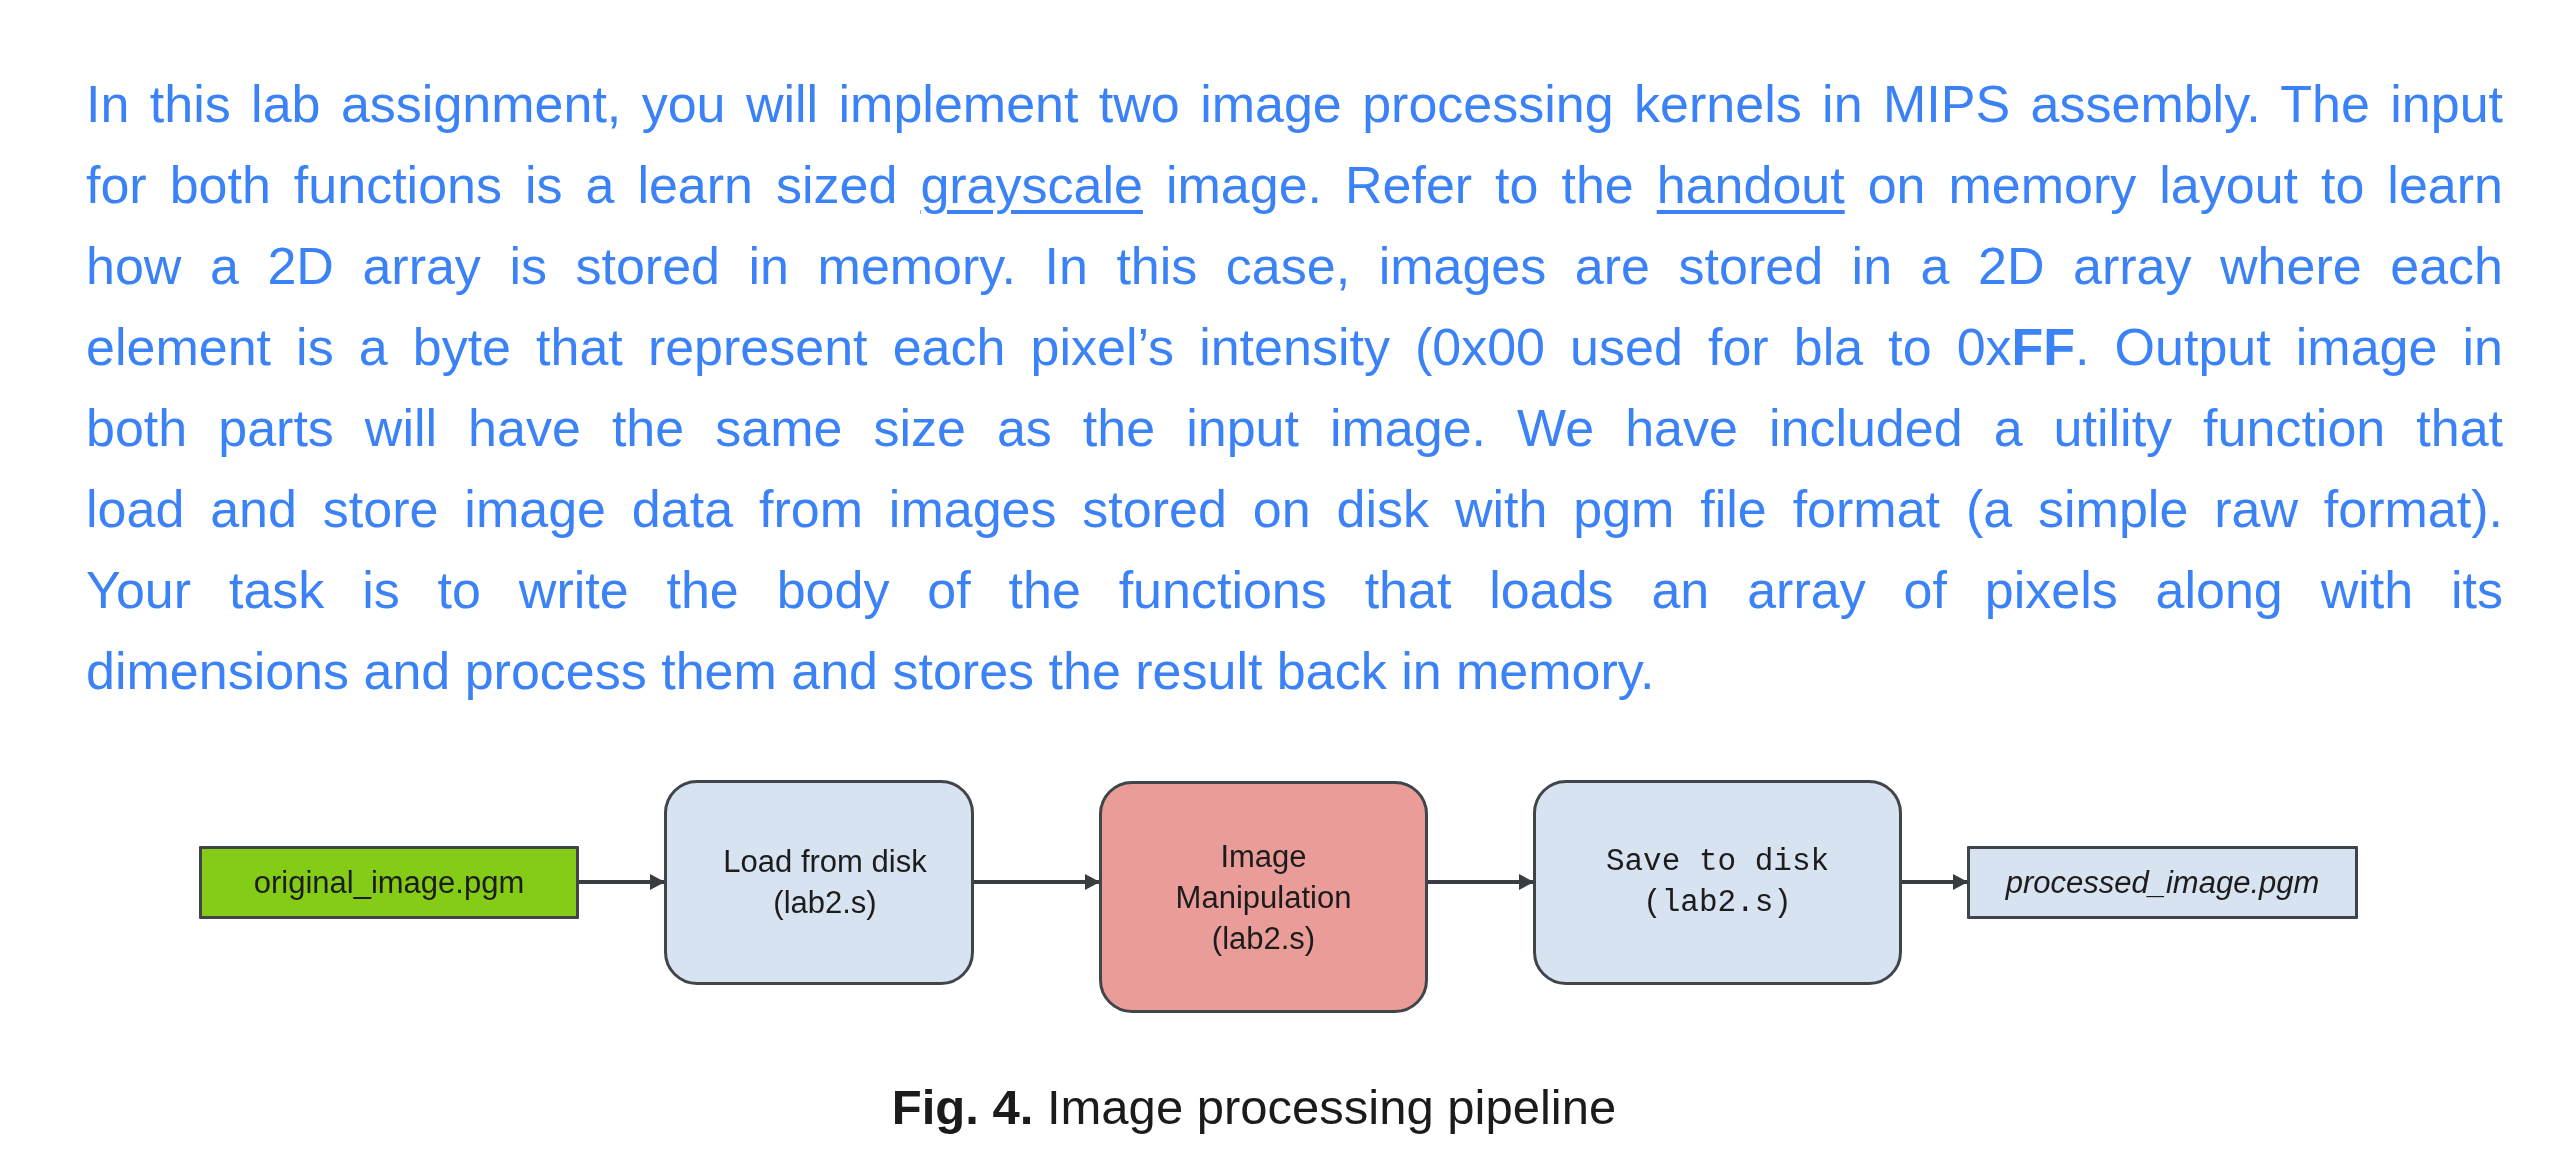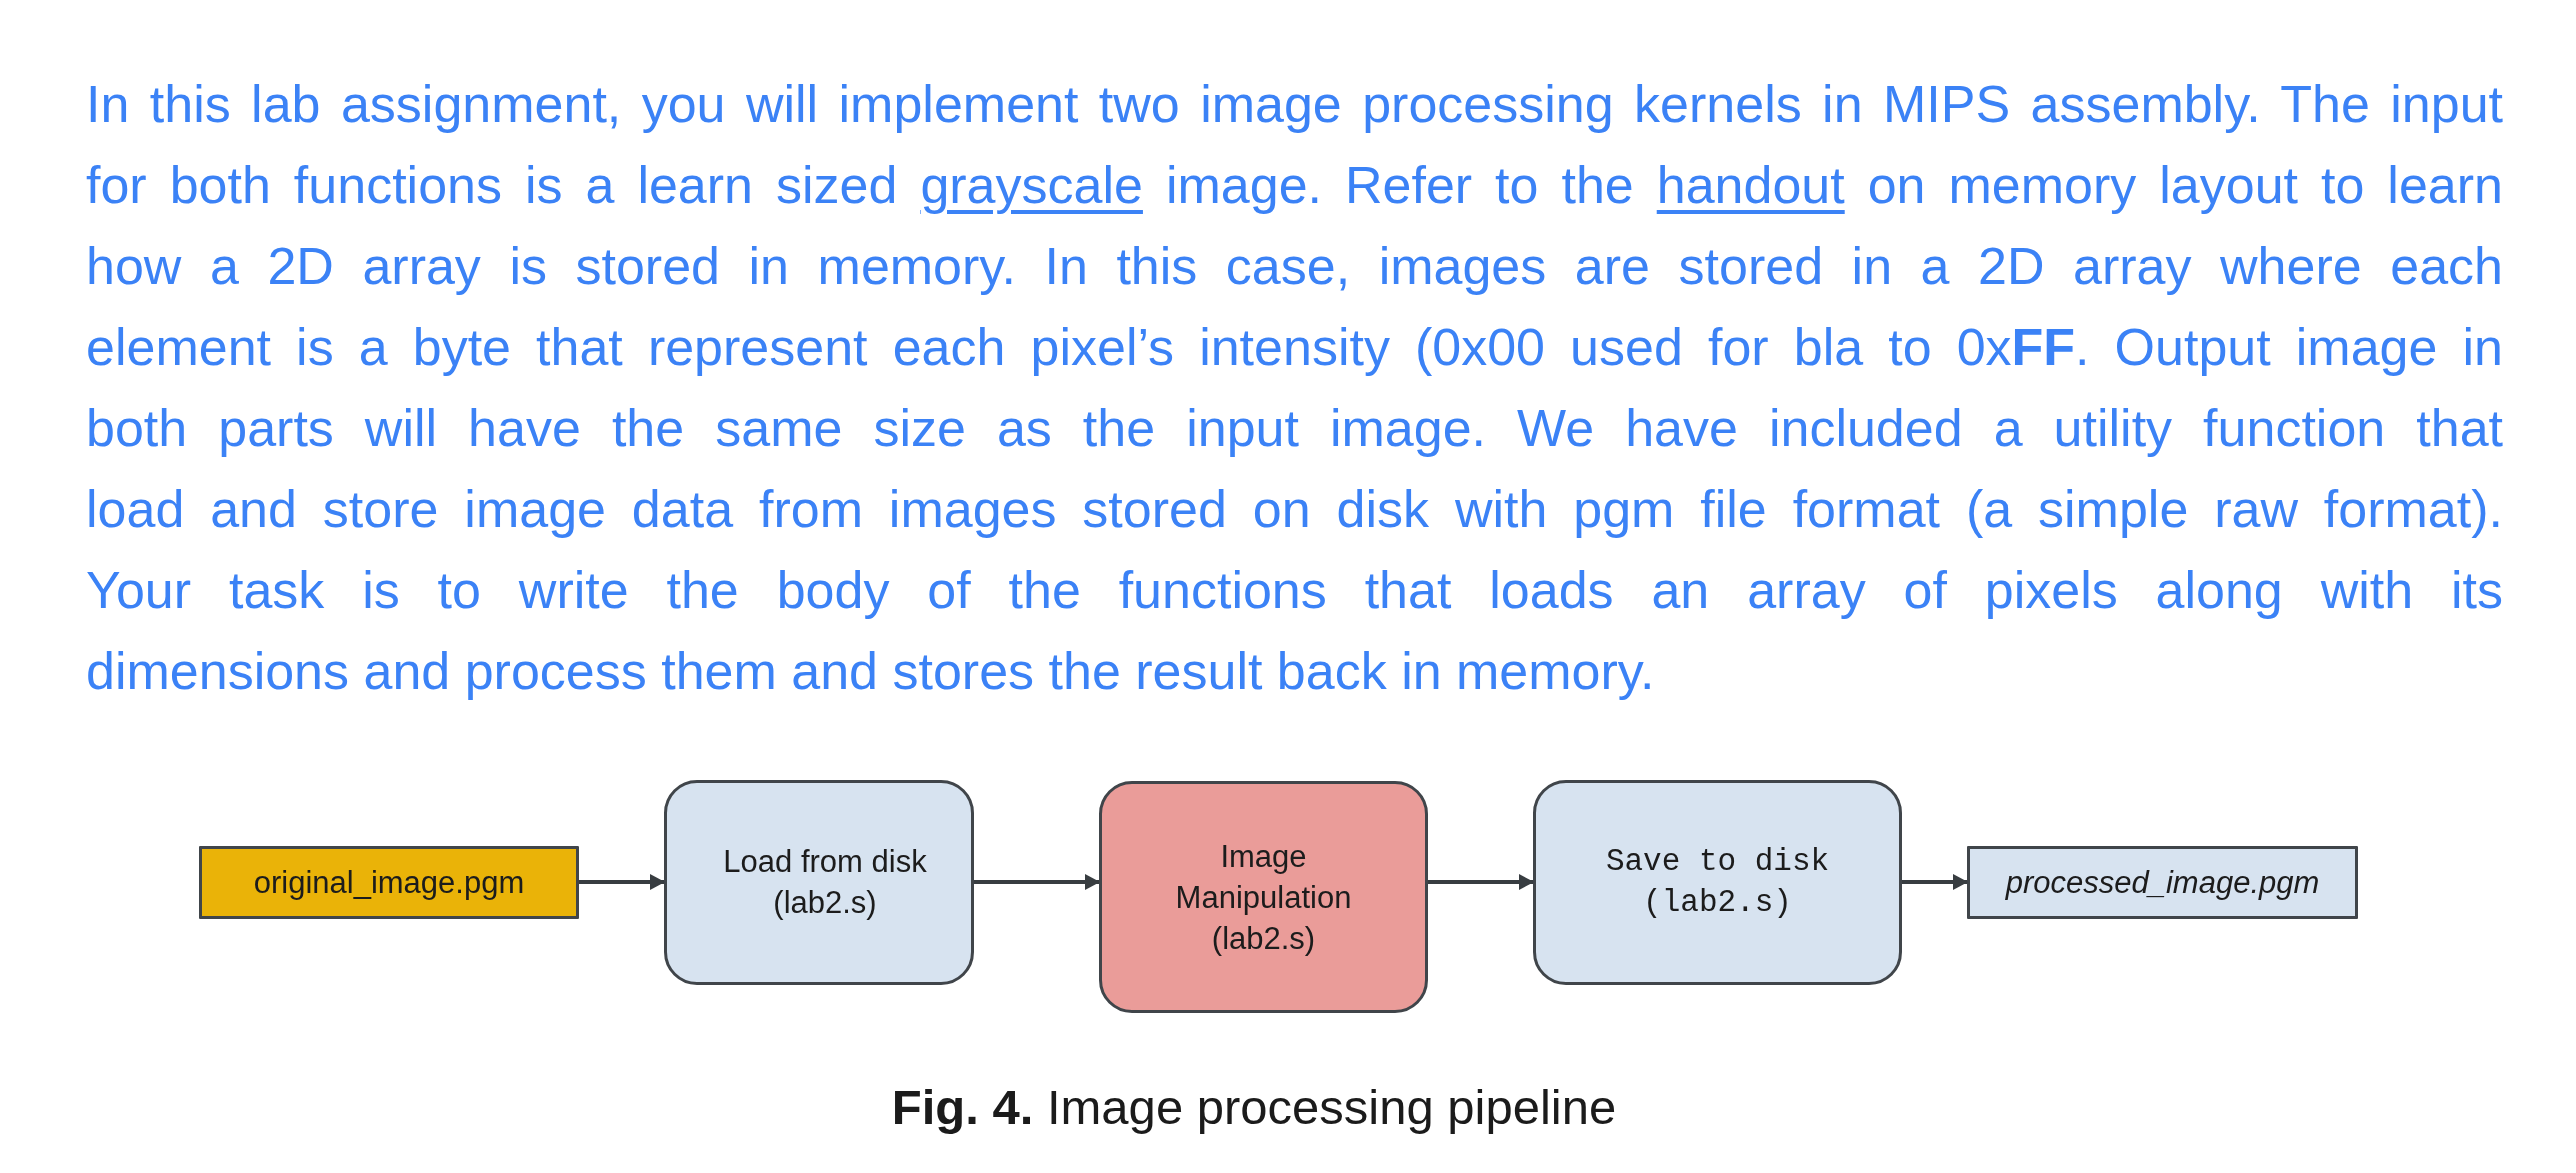--- a/index.html
+++ b/index.html
@@ -134,21 +134,21 @@
       <div class="para-line"><span>for both functions is a learn sized </span><span class="u">grayscale</span><span> image. Refer to the </span><span class="u">handout</span><span> on memory layout to learn</span></div>
       <div class="para-line"><span>how a 2D array is stored in memory. In this case, images are stored in a 2D array where each</span></div>
       <div class="para-line"><span>element is a byte that represent each pixel’s intensity (0x00 used for bla to 0x</span><span class="b">FF</span><span>. Output image in</span></div>
       <div class="para-line"><span>both parts will have the same size as the input image. We have included a utility function that</span></div>
       <div class="para-line"><span>load and store image data from images stored on disk with pgm file format (a simple raw format).</span></div>
       <div class="para-line"><span>Your task is to write the body of the functions that loads an array of pixels along with its</span></div>
       <div class="para-line last"><span>dimensions and process them and stores the result back in memory.</span></div>
     </div>
 
   <div class="diagram">
-      <div class="node rect node-original-file" style="background: #eab308;">
+      <div class="node rect node-original-file" style="background: #84cc16;">
         <div>original_image.pgm</div>
       </div>
       <div class="arrow arrow-1"></div>
       <div class="node rounded node-load" style="background: rgb(215, 227, 240); padding-left: 12px;">
         <div>Load from disk</div>
         <div>(lab2.s)</div>
       </div>
       <div class="arrow arrow-2"></div>
       <div class="node rounded node-manipulation" style="background: rgb(234, 156, 153); margin-top: 30px;">
         <div>Image</div>

